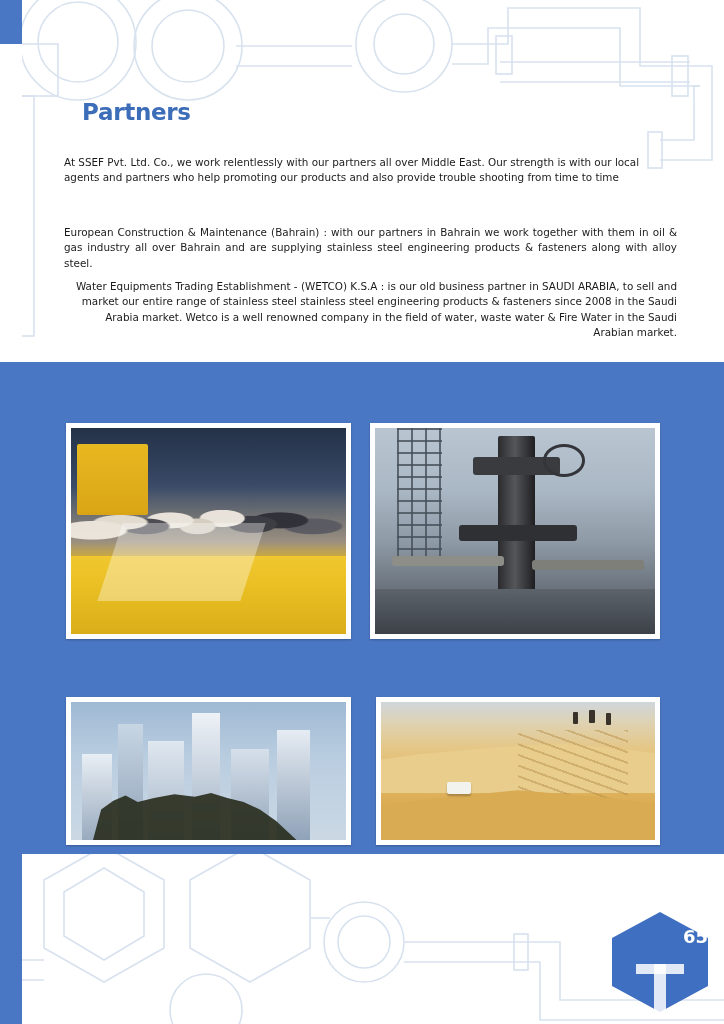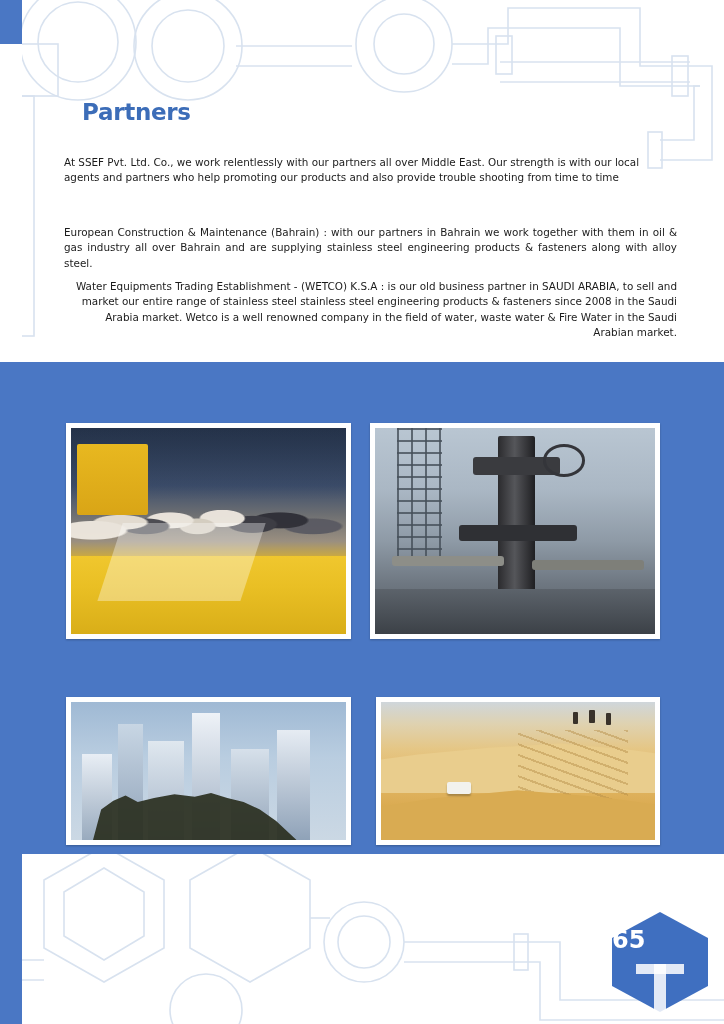--- a/index.html
+++ b/index.html
@@ -254,23 +254,23 @@
     position: absolute;
     left: 0; top: 0;
     width: 96px; height: 100px;
     background: #3f6fc0;
     clip-path: polygon(50% 0%, 100% 26%, 100% 74%, 50% 100%, 0% 74%, 0% 26%);
   }
   .pagenum {
     position: absolute;
     left: 0; top: 14px;
     width: 96px;
-    text-align: left;
+    text-align: right;
     color: #ffffff;
-    font-size: 24px;
+    font-size: 18px;
     font-weight: bold;
     font-family: "DejaVu Sans", sans-serif;
   }
   .badge-stem {
     position: absolute;
     left: 42px; top: 52px;
     width: 12px; height: 52px;
     background: #ffffff;
     opacity: .85;
   }

